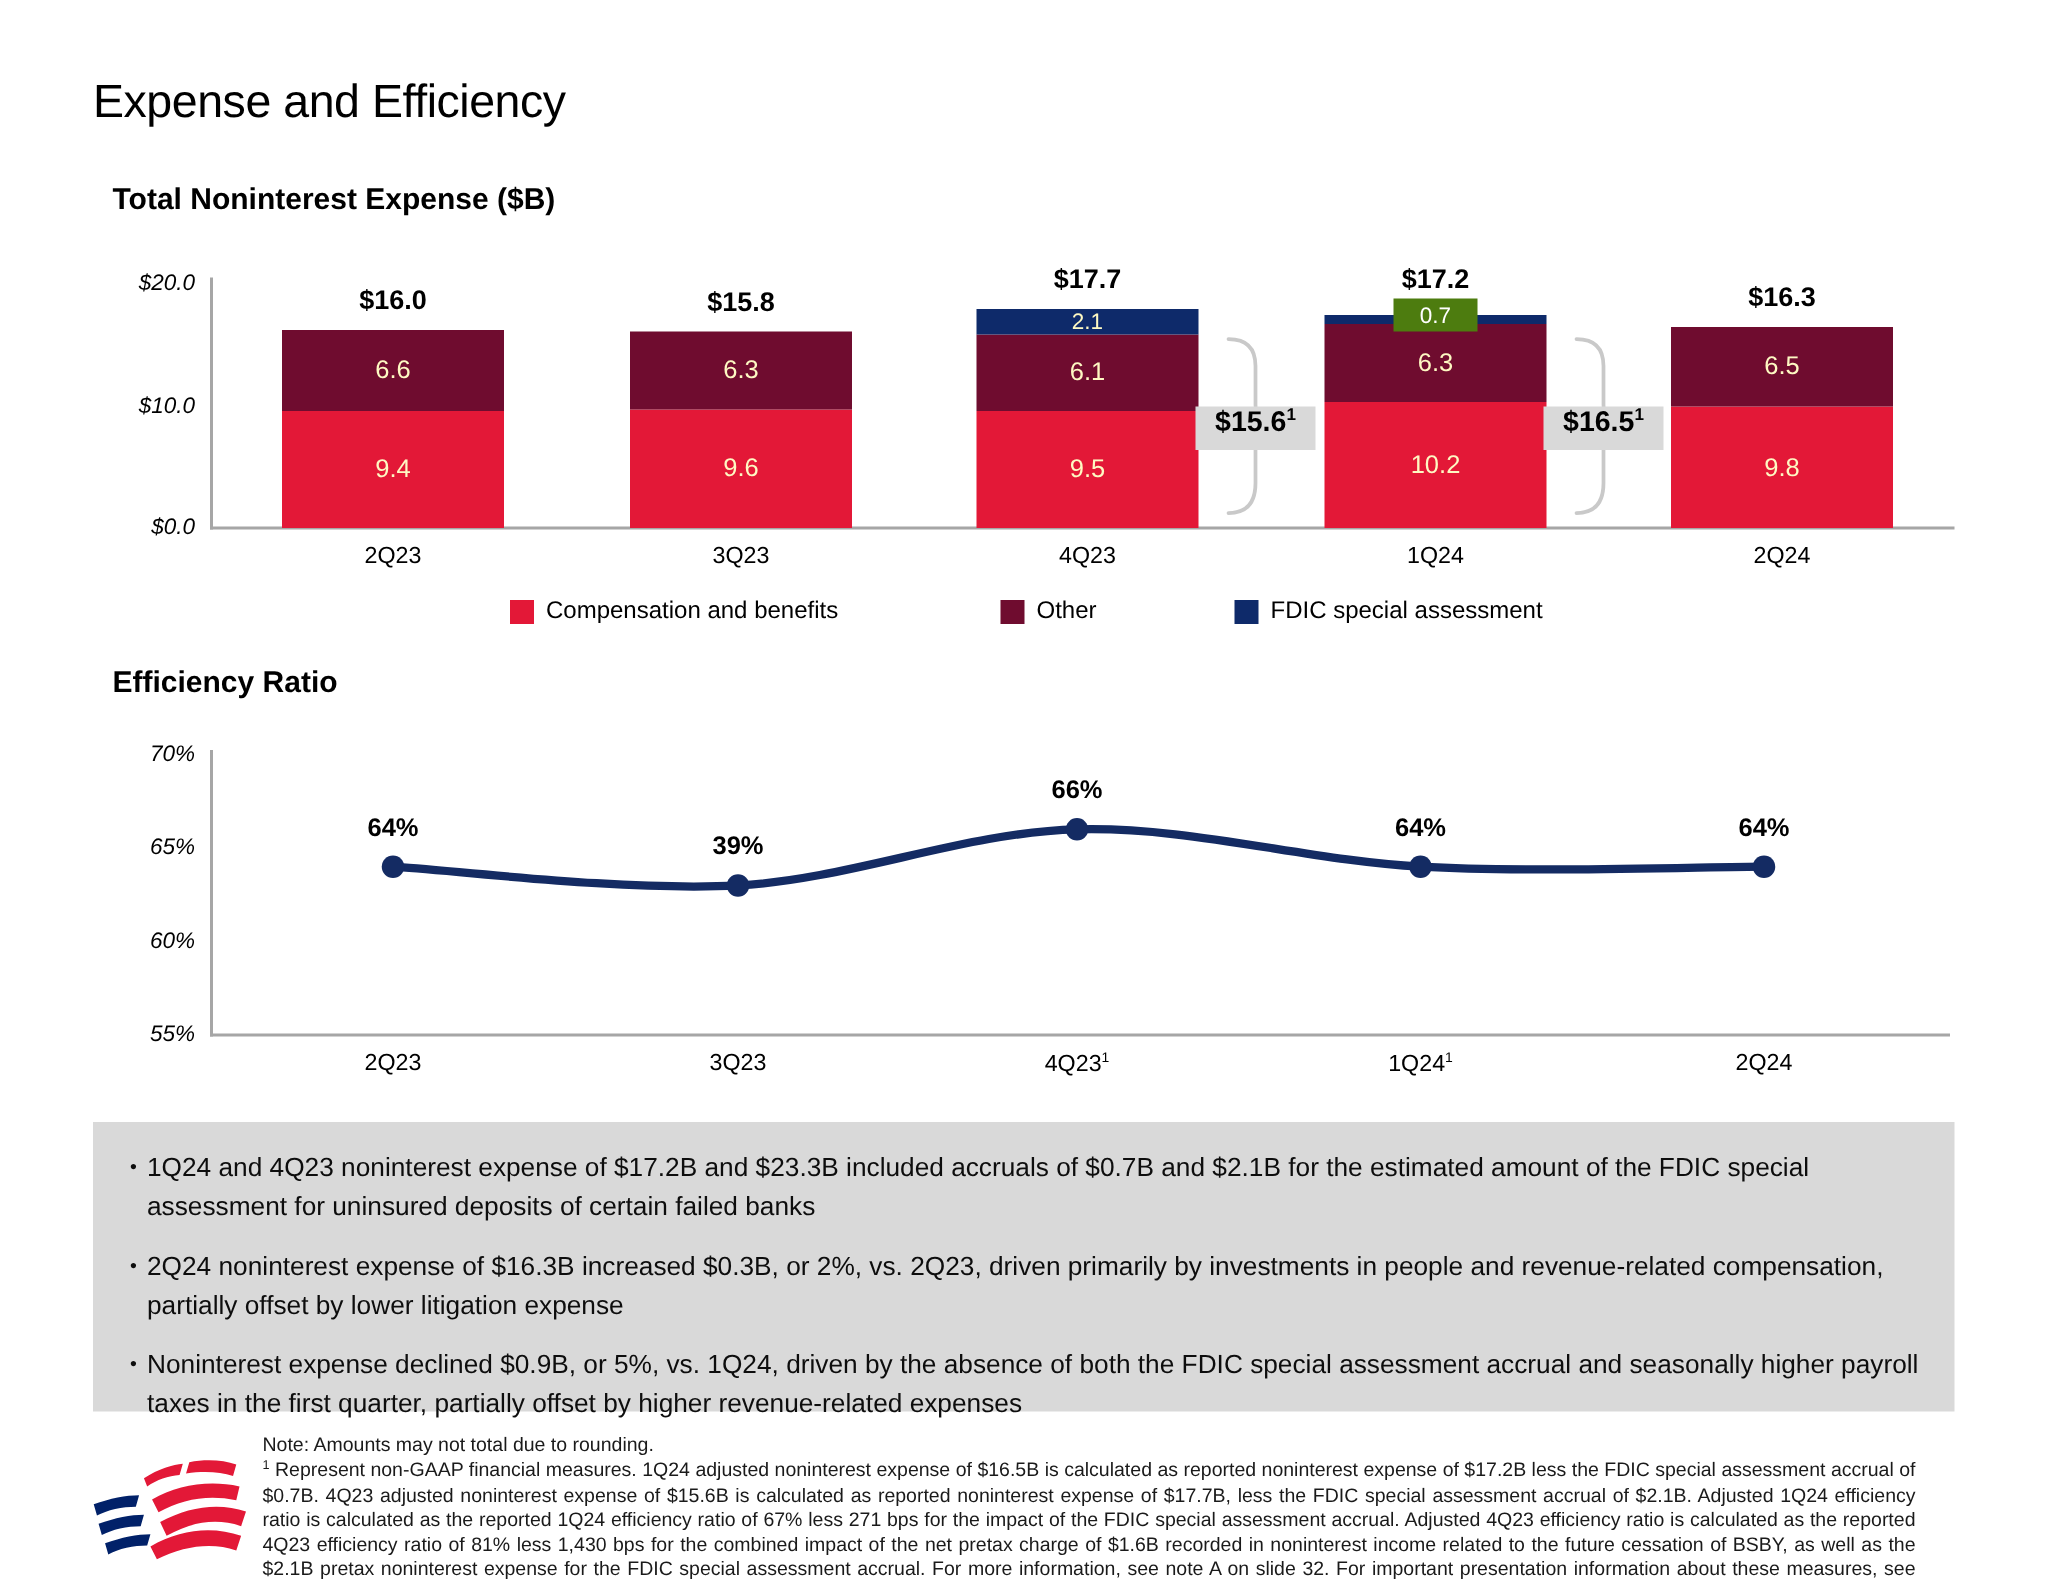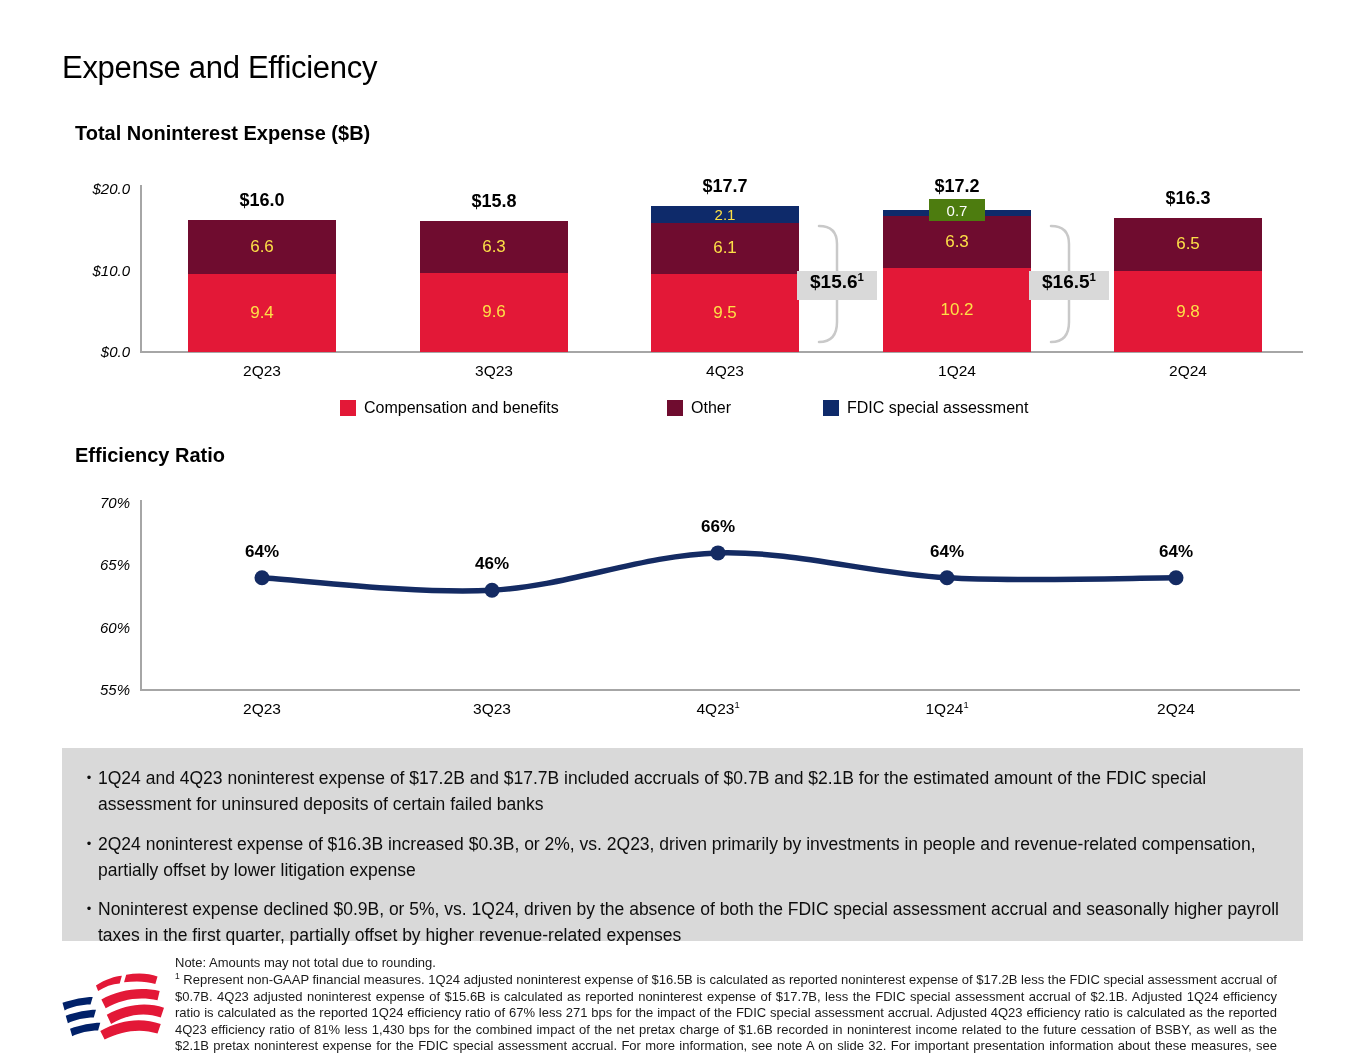--- a/index.html
+++ b/index.html
@@ -4,21 +4,21 @@
 <style>
   html,body{margin:0;padding:0;background:#fff;}
   .slide{position:relative;width:1365px;height:1055px;background:#ffffff;overflow:hidden;
          font-family:"Liberation Sans", sans-serif;color:#000;}
   .abs{position:absolute;}
   .slide-title{font-size:31px;font-weight:400;letter-spacing:-0.3px;}
   .section-title{font-size:20px;font-weight:bold;}
   .ytick{font-size:15px;text-align:right;width:72px;color:#000;font-style:italic;}
   .xtick{font-size:15.5px;text-align:center;color:#000;}
   .axis{background:#A6A6A6;}
-  .seg{display:flex;align-items:center;justify-content:center;color:#fde047;font-size:17px;}
+  .seg{display:flex;align-items:center;justify-content:center;color:#fef9c3;font-size:17px;}
   .total{font-size:18px;font-weight:bold;text-align:center;}
   .callout{display:flex;align-items:center;justify-content:center;color:#fff;font-size:15px;}
   .adj-label{display:flex;align-items:flex-start;justify-content:center;background:#D9D9D9;
              font-size:19px;font-weight:bold;}
   .adj-label sup,.xtick sup{font-size:0.6em;}
   .legend-square{width:16px;height:16px;}
   .legend-label{font-size:16px;white-space:nowrap;}
   .pt-label{font-size:17px;font-weight:bold;text-align:center;width:70px;}
   .bullets-box{background:#D9D9D9;padding:17px 24px 0 18px;box-sizing:border-box;}
   .bullet-row{display:flex;margin-bottom:13px;font-size:17.5px;line-height:1.5;color:#0d0d0d;}
@@ -102,35 +102,35 @@
       <div class="ytick" style="position:absolute;left:58px;top:681px;">55%</div>
       <svg width="1365" height="1055" style="position:absolute;left:0;top:0;pointer-events:none;">
         <path d="M262,577.8 C300.3,579.9 416.0,594.4 492,590.3 C568.0,586.1 642.2,554.9 718,552.9 C793.8,550.8 870.7,573.6 947,577.8 C1023.3,582.0 1137.8,577.8 1176,577.8" fill="none" stroke="#142B63" stroke-width="5.5" stroke-linecap="round"></path>
         <circle cx="262" cy="577.8" r="7.5" fill="#142B63"></circle>
         <circle cx="492" cy="590.3" r="7.5" fill="#142B63"></circle>
         <circle cx="718" cy="552.9" r="7.5" fill="#142B63"></circle>
         <circle cx="947" cy="577.8" r="7.5" fill="#142B63"></circle>
         <circle cx="1176" cy="577.8" r="7.5" fill="#142B63"></circle>
       </svg>
       <div class="pt-label" style="position:absolute;left:227px;top:541.8px;">64%</div>
-      <div class="pt-label" style="position:absolute;left:457px;top:554.3px;">46%</div>
+      <div class="pt-label" style="position:absolute;left:457px;top:554.3px;">39%</div>
       <div class="pt-label" style="position:absolute;left:683px;top:516.9px;">66%</div>
       <div class="pt-label" style="position:absolute;left:912px;top:541.8px;">64%</div>
       <div class="pt-label" style="position:absolute;left:1141px;top:541.8px;">64%</div>
       <div class="xtick" style="position:absolute;left:212px;top:700px;width:100px;"><span>2Q23</span></div>
       <div class="xtick" style="position:absolute;left:442px;top:700px;width:100px;"><span>3Q23</span></div>
       <div class="xtick" style="position:absolute;left:668px;top:700px;width:100px;"><span>4Q23</span><sup>1</sup></div>
       <div class="xtick" style="position:absolute;left:897px;top:700px;width:100px;"><span>1Q24</span><sup>1</sup></div>
       <div class="xtick" style="position:absolute;left:1126px;top:700px;width:100px;"><span>2Q24</span></div>
     </div>
 
   <div class="abs bullets-box" id="bullets" style="left:62px;top:748px;width:1241px;height:193px;">
       <div class="bullet-row">
         <div class="bullet-marker">•</div>
-        <div class="bullet-text">1Q24 and 4Q23 noninterest expense of $17.2B and $17.7B included accruals of $0.7B and $2.1B for the estimated amount of the FDIC special assessment for uninsured deposits of certain failed banks</div>
+        <div class="bullet-text">1Q24 and 4Q23 noninterest expense of $17.2B and $23.3B included accruals of $0.7B and $2.1B for the estimated amount of the FDIC special assessment for uninsured deposits of certain failed banks</div>
       </div>
       <div class="bullet-row">
         <div class="bullet-marker">•</div>
         <div class="bullet-text">2Q24 noninterest expense of $16.3B increased $0.3B, or 2%, vs. 2Q23, driven primarily by investments in people and revenue-related compensation, partially offset by lower litigation expense</div>
       </div>
       <div class="bullet-row">
         <div class="bullet-marker">•</div>
         <div class="bullet-text">Noninterest expense declined $0.9B, or 5%, vs. 1Q24, driven by the absence of both the FDIC special assessment accrual and seasonally higher payroll taxes in the first quarter, partially offset by higher revenue-related expenses</div>
       </div>
     </div>

